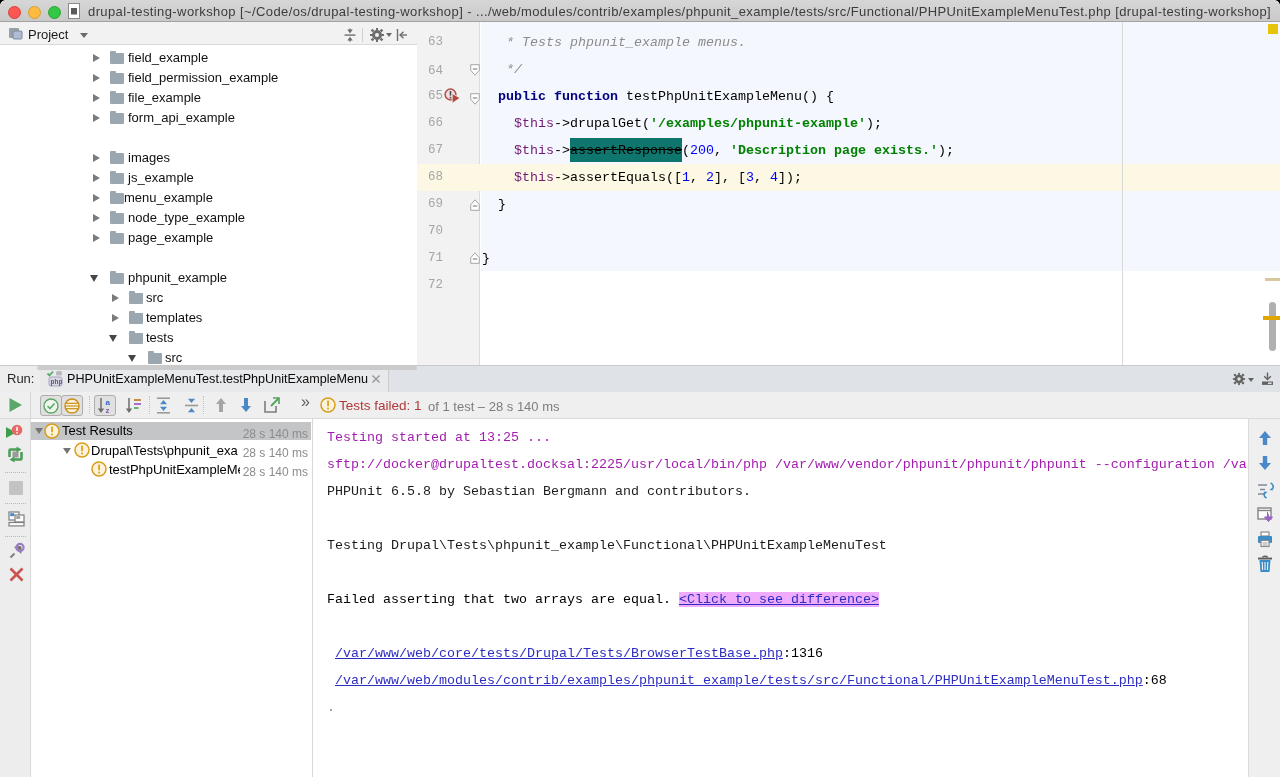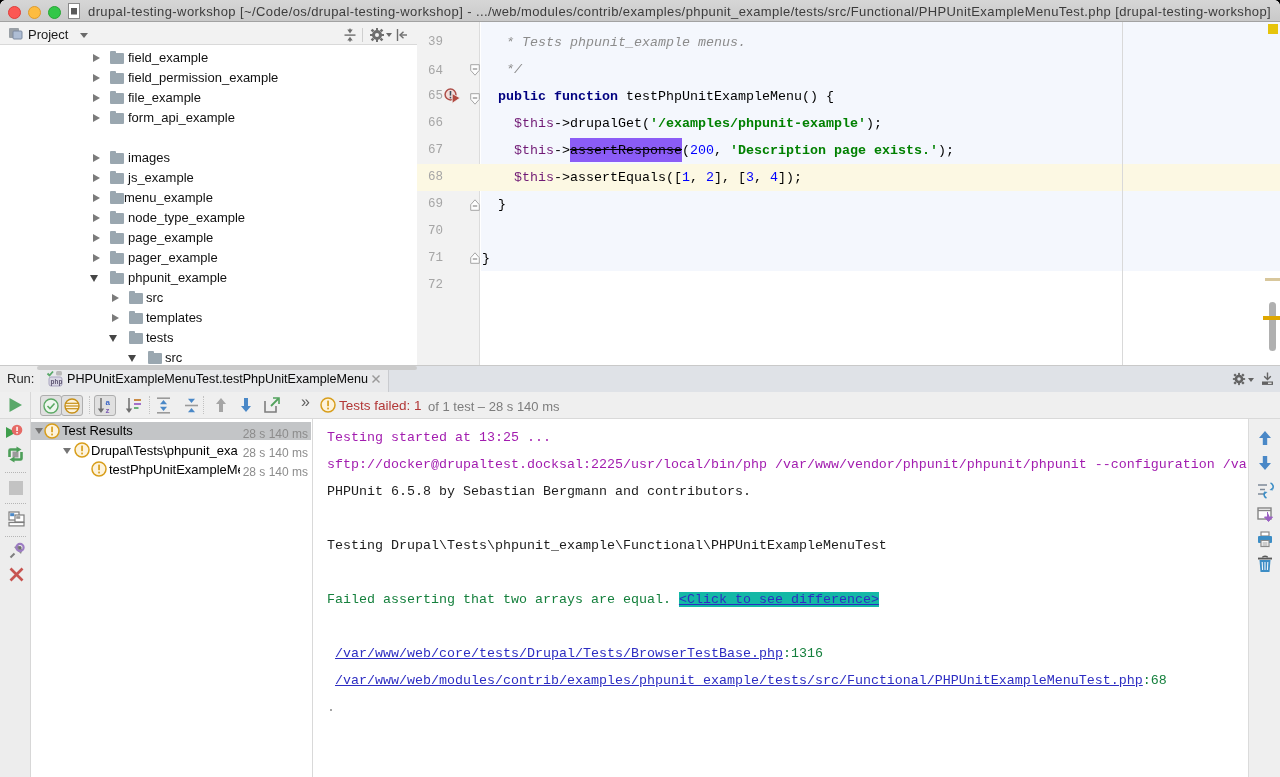--- a/index.html
+++ b/index.html
@@ -25,21 +25,21 @@
   .lnum { position:absolute; right:37px; width:26px; text-align:right; font-family:"Liberation Mono",monospace; font-size:12.5px; color:#a6a6a6; line-height:27px; }
   #code-bg-blue { left:481px; top:22px; width:799px; height:249px; background:#f4f7fd; }
   #yellow-line { left:417px; top:163.5px; width:863px; height:27px; background:#fcf8e3; }
   #margin-line { left:1122px; top:22px; width:1px; height:343px; background:#d9d9d9; }
   #code { left:482px; top:28.5px; font-family:"Liberation Mono",monospace; font-size:13.34px; line-height:27px; white-space:pre; color:#000; }
   .cmt { color:#8c8c8c; font-style:italic; }
   .kw  { color:#000080; font-weight:bold; }
   .str { color:#008000; font-weight:bold; }
   .num { color:#0000ff; }
   .var { color:#701a75; }
-  .depr { background:#8b5cf6; text-decoration:line-through; padding:4.8px 0; }
+  .depr { background:#0f766e; text-decoration:line-through; padding:4.8px 0; }
   
   #stripe { left:1266px; top:22px; width:14px; height:343px; }
   
   #seam { left:0; top:365px; width:1280px; height:1px; background:#c9c9c9; }
   #tabrow { left:0; top:366px; width:1280px; height:26px; background:#dfe2e7; }
   #runlabel-zone { position:absolute; left:0; top:0; width:40px; height:26px; background:#ededed; }
   #tab { position:absolute; left:40px; top:0; width:349px; height:26px; background:#e8e9eb; border-right:1px solid #c9cbcf; }
   #hscroll { left:37px; top:366px; width:380px; height:4px; background:#cbcbcb; border-radius:2px; }
   #toolbar { left:0; top:392px; width:1280px; height:27px; background:#efefef; border-bottom:1px solid #d9d9d9; }
   .tbtn { position:absolute; top:3px; width:22px; height:21px; background:#e0e0e0; border:1px solid #aeaeae; border-radius:3px; }
@@ -47,21 +47,21 @@
   
   #lstrip { left:0; top:419px; width:31px; height:358px; background:#ededed; border-right:1px solid #d7d7d7; }
   .dotsep { position:absolute; left:5px; width:21px; border-top:1px dotted #b5b5b5; }
   
   #ttree { left:31px; top:419px; width:282px; height:358px; background:#fff; border-right:1px solid #d9d9d9; font-size:13px; color:#000; }
   .dur { position:absolute; right:5px; color:#8c8c8c; font-size:12px; }
   
   #console { left:314px; top:419px; width:934px; height:358px; background:#fff; overflow:hidden; }
   #ctext { position:absolute; left:13px; top:4.5px; font-family:"Liberation Mono",monospace; font-size:13.34px; line-height:27px; white-space:pre; }
   .sys { color:#a21caf; }
-  .err { color:#15803d; }
+  .err { color:#000000; }
   .lnk { color:#2d2dc2; text-decoration:underline; }
   #rcol { left:1248px; top:419px; width:32px; height:358px; background:#efefef; border-left:1px solid #dbdbdb; }
 </style>
 </head>
 <body>
 
 <div class="abs" id="titlebar">
   <div class="tl" style="left:8px;  background:#fc5753; border:0.5px solid #df3e3a;"></div>
   <div class="tl" style="left:28px; background:#fdbc40; border:0.5px solid #de9b2d;"></div>
   <div class="tl" style="left:48px; background:#33c748; border:0.5px solid #27a534;"></div>
@@ -146,25 +146,20 @@
   <div class="trow" style="top:161px;left:0;width:416px;">
       <i class="arr-r" style="left:93px"></i>
       <i class="folder" style="left:110px"></i>
       <span class="tlabel" style="left:128px">node_type_example</span>
     </div>
   <div class="trow" style="top:181px;left:0;width:416px;">
       <i class="arr-r" style="left:93px"></i>
       <i class="folder" style="left:110px"></i>
       <span class="tlabel" style="left:128px">page_example</span>
     </div>
-  <div class="trow" style="top:201px;left:0;width:416px;">
-      <i class="arr-r" style="left:93px"></i>
-      <i class="folder" style="left:110px"></i>
-      <span class="tlabel" style="left:128px">pager_example</span>
-    </div>
   <div class="trow" style="top:221px;left:0;width:416px;">
       <i class="arr-d" style="left:90px"></i>
       <i class="folder" style="left:110px"></i>
       <span class="tlabel" style="left:128px">phpunit_example</span>
     </div>
   <div class="trow" style="top:241px;left:0;width:416px;">
       <i class="arr-r" style="left:112px"></i>
       <i class="folder" style="left:129px"></i>
       <span class="tlabel" style="left:146px">src</span>
     </div>
@@ -185,21 +180,21 @@
     </div>
 </div>
 
 <div class="abs" id="code-bg-blue"></div>
 <div class="abs" id="gutter"></div>
 <div class="abs" id="stripe"></div>
 <div class="abs" id="yellow-line"></div>
 <div class="abs" id="margin-line"></div>
 <div class="abs" id="gutter-extra">
 
-  <div class="lnum" style="left:417px;top:28.5px;">39</div>
+  <div class="lnum" style="left:417px;top:28.5px;">63</div>
   <div class="lnum" style="left:417px;top:58px;">64</div>
   <div class="lnum" style="left:417px;top:82.5px;">65</div>
   <div class="lnum" style="left:417px;top:109.5px;">66</div>
   <div class="lnum" style="left:417px;top:136.5px;text-align:right;">67</div>
   <div class="lnum" style="left:417px;top:163.5px;">68</div>
   <div class="lnum" style="left:417px;top:190.5px;">69</div>
   <div class="lnum" style="left:417px;top:217.5px;">70</div>
   <div class="lnum" style="left:417px;top:244.5px;">71</div>
   <div class="lnum" style="left:417px;top:271.5px;">72</div>
 
@@ -433,21 +428,21 @@
       <span class="dur" style="top:2.5px">28 s 140 ms</span>
     </div>
 </div>
 <div class="abs" id="console">
   <div id="ctext"><span class="sys">Testing started at 13:25 ...</span>
 <span class="sys">sftp://docker@drupaltest.docksal:2225/usr/local/bin/php /var/www/vendor/phpunit/phpunit/phpunit --configuration /var/www/</span>
 <span style="color:#1c1c1c">PHPUnit 6.5.8 by Sebastian Bergmann and contributors.</span>
 
 <span style="color:#1c1c1c">Testing Drupal\Tests\phpunit_example\Functional\PHPUnitExampleMenuTest</span>
 
-<span class="err">Failed asserting that two arrays are equal.</span> <span class="lnk" style="background:#14b8a6">&lt;Click to see difference&gt;</span>
+<span class="err">Failed asserting that two arrays are equal.</span> <span class="lnk" style="background:#f0abfc">&lt;Click to see difference&gt;</span>
 
  <span class="lnk">/var/www/web/core/tests/Drupal/Tests/BrowserTestBase.php</span><span class="err">:1316</span>
  <span class="lnk">/var/www/web/modules/contrib/examples/phpunit_example/tests/src/Functional/PHPUnitExampleMenuTest.php</span><span class="err">:68</span>
 <span style="color:#8a8a8a">.</span></div>
 </div>
 <div class="abs" id="rcol">
 
   <svg class="abs" style="left:8px;top:11px" width="16" height="16" viewBox="0 0 16 16">
     <path d="M8 1 L14 8 L10.2 8 L10.2 15 L5.8 15 L5.8 8 L2 8 Z" fill="#4a88c7"></path>
   </svg>

